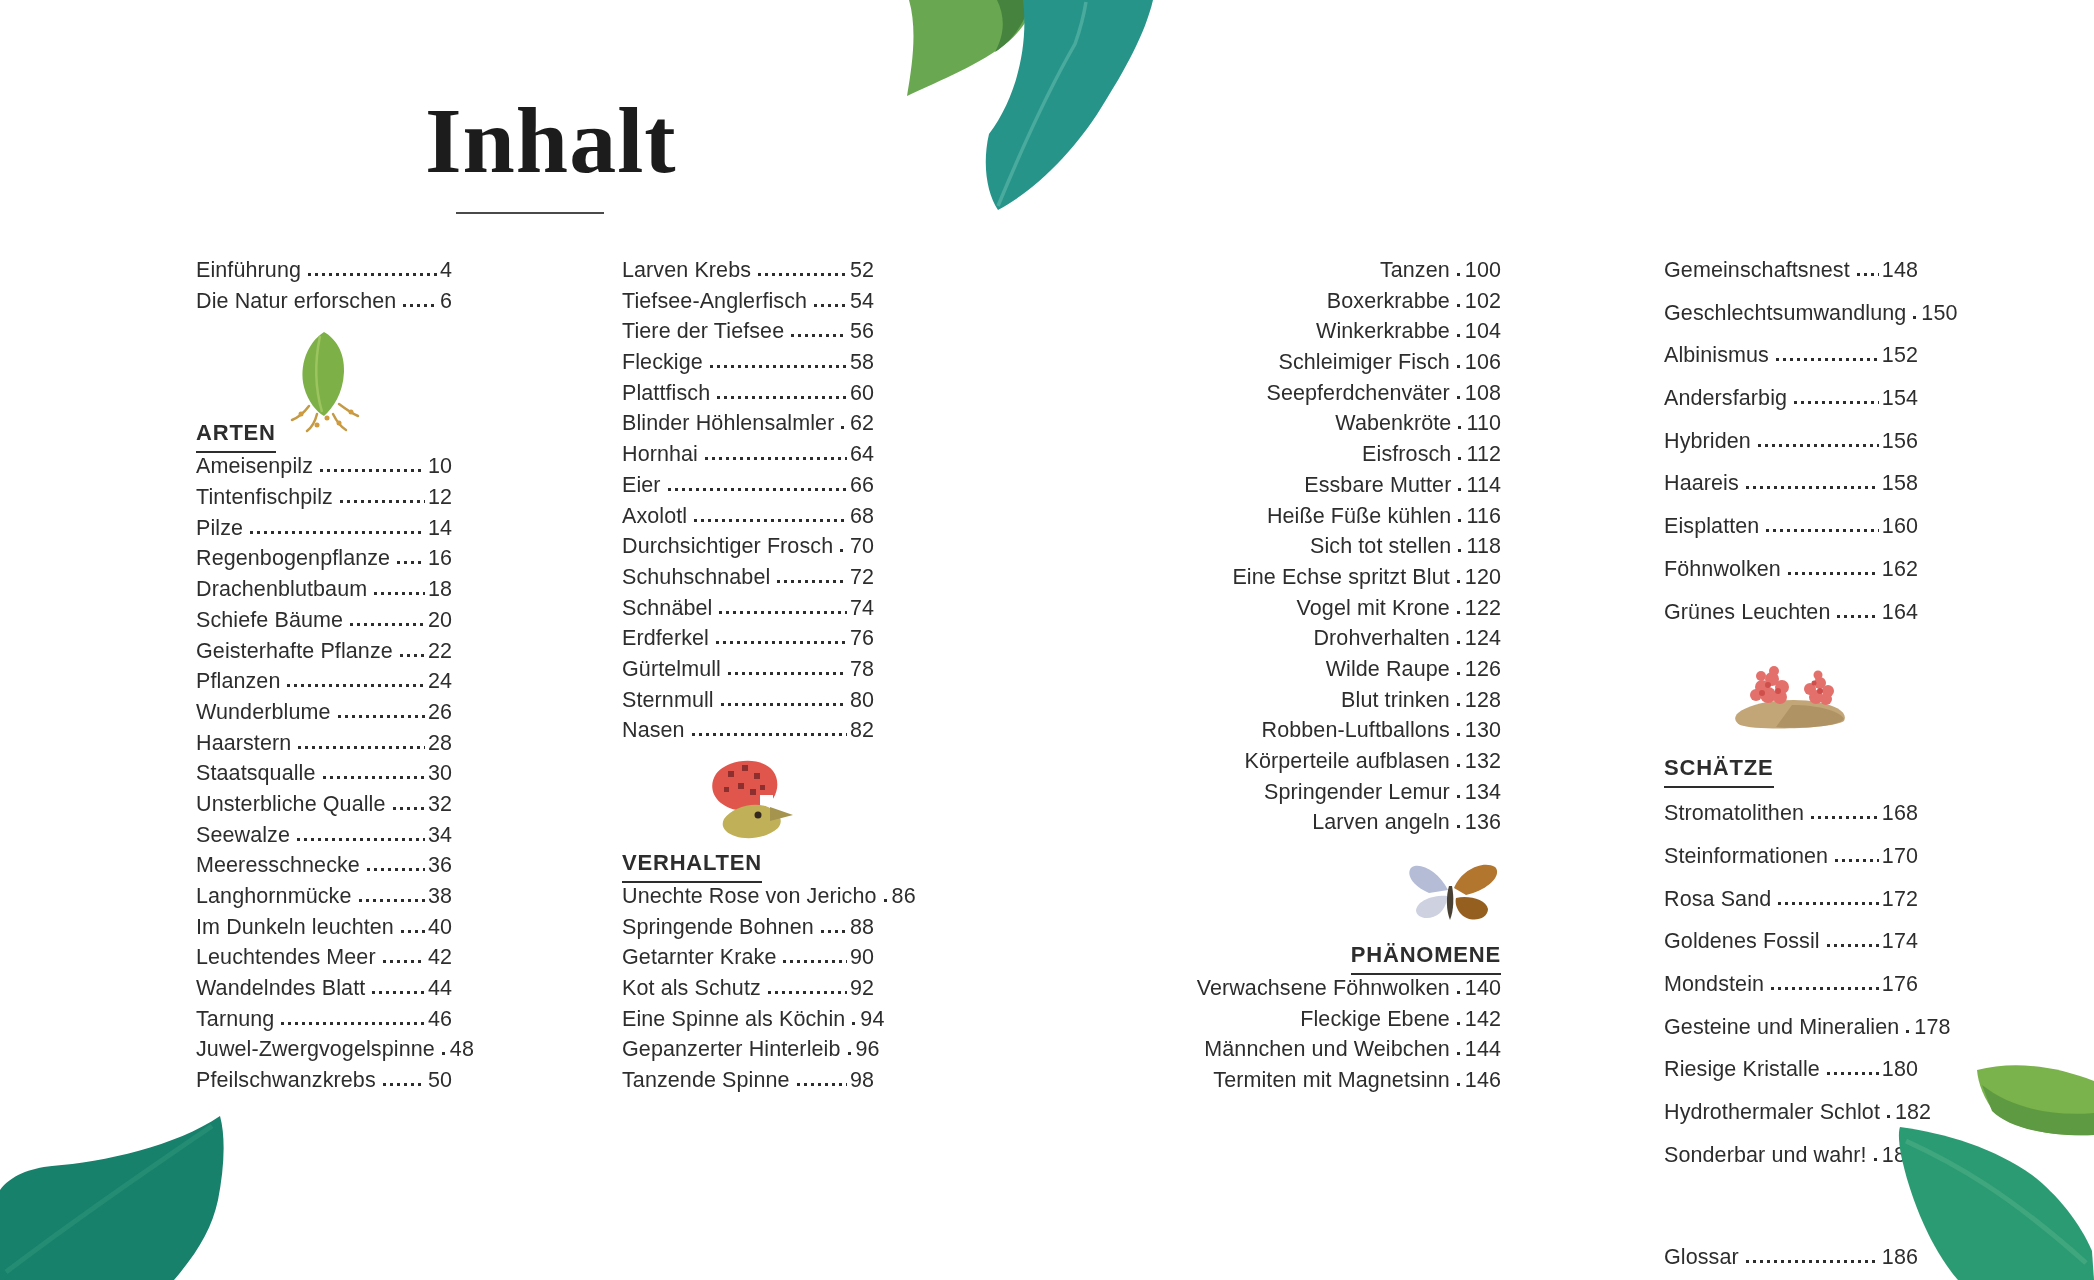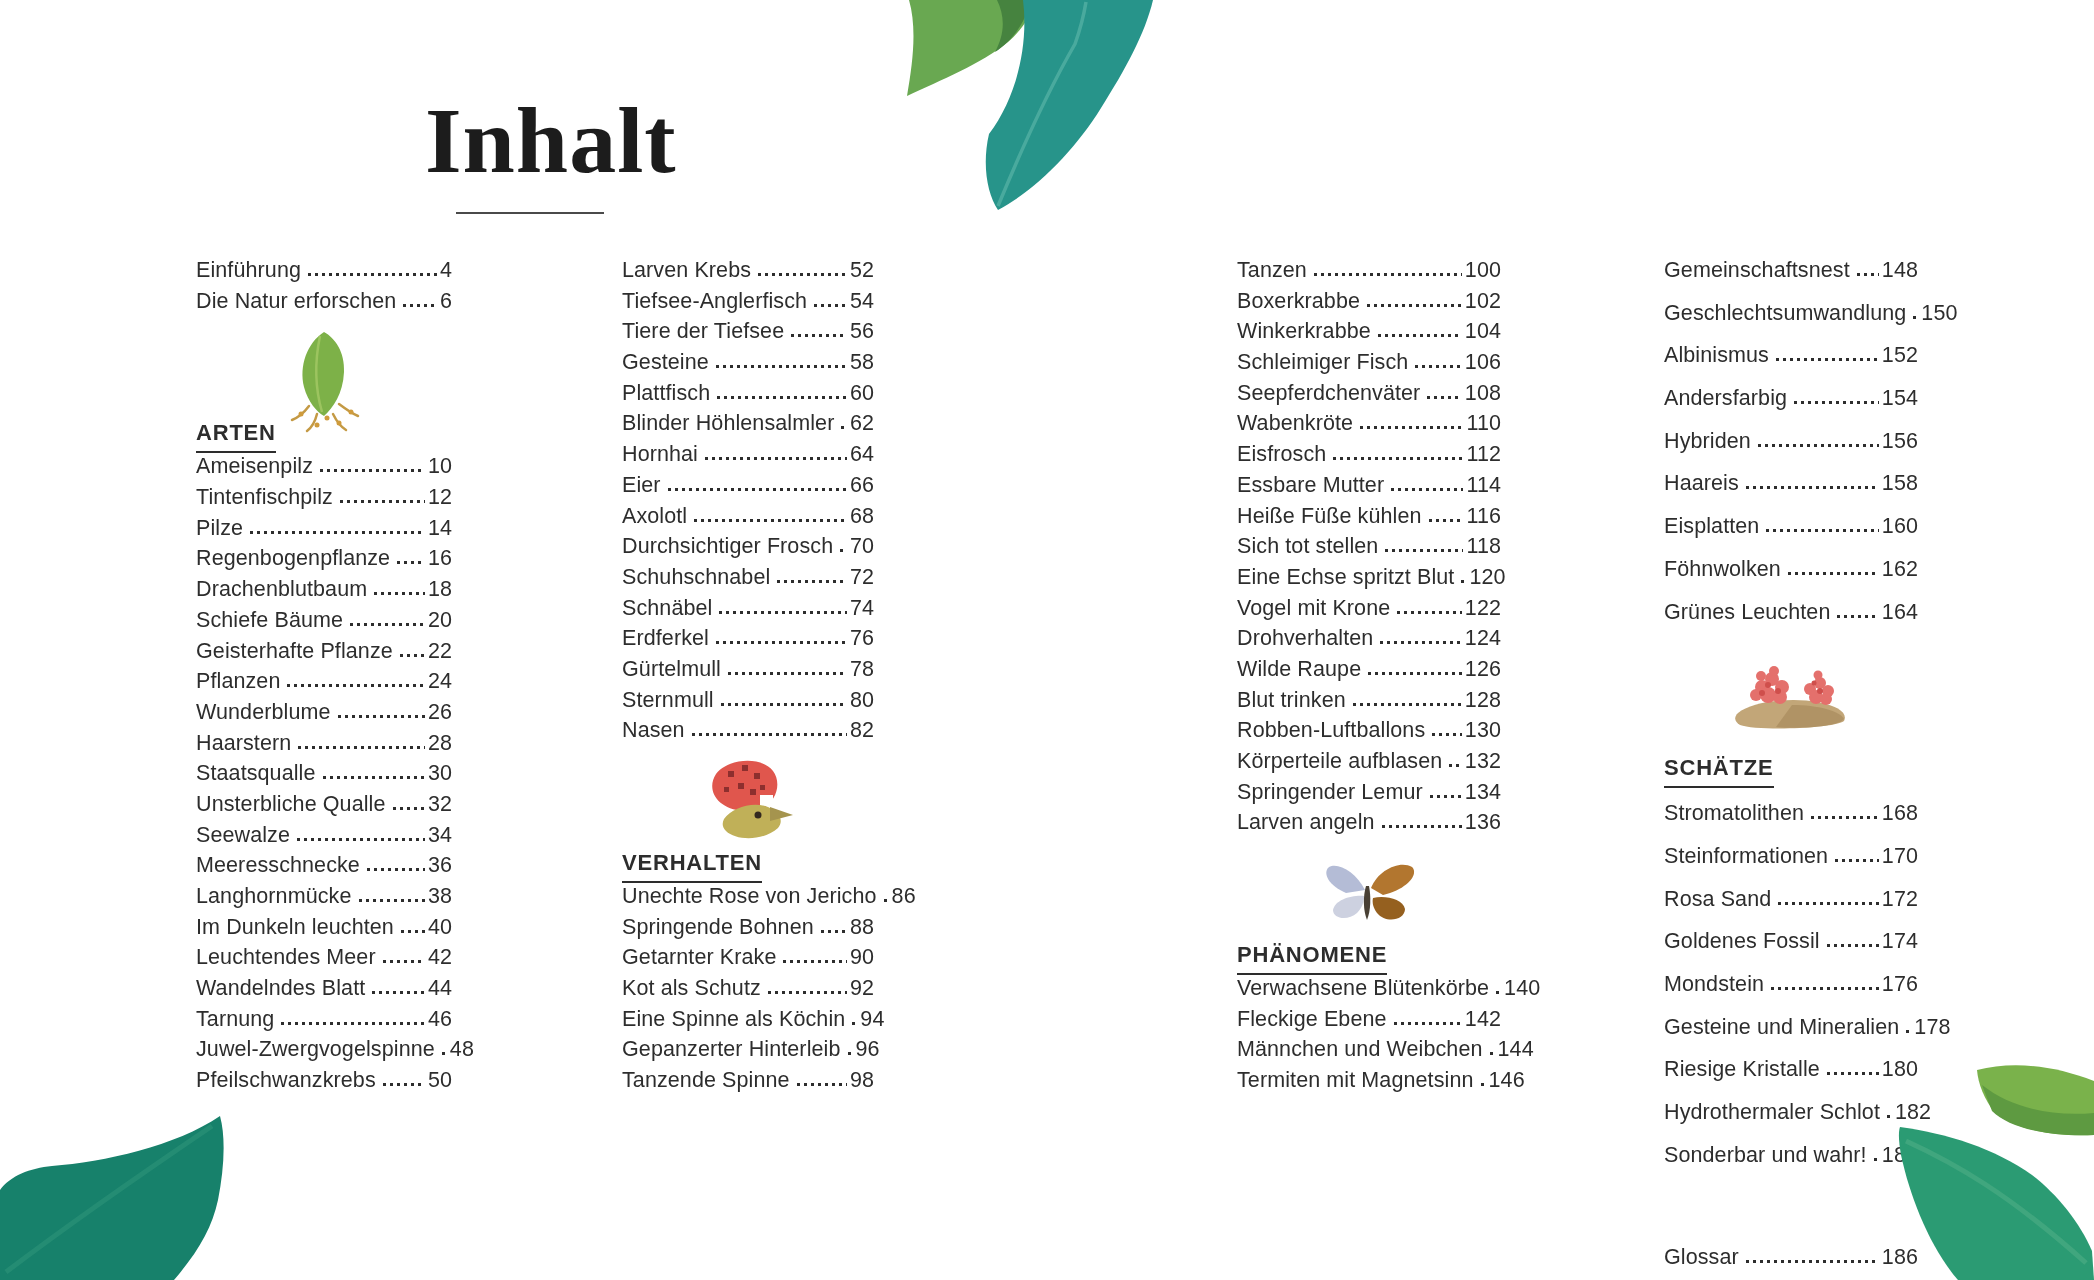--- a/index.html
+++ b/index.html
@@ -12,21 +12,21 @@
     position:absolute; left:411px; top:86px;
     font-family:"Liberation Serif","DejaVu Serif",serif;
     font-size:94px; font-weight:600; letter-spacing:1px; color:#1c1c1c;margin-left:14px;
   }
   .title-underline {
     position:absolute; left:456px; top:212px; width:148px; height:2px; background:#4a4a4a;
   }
   .col { position:absolute; display:flex; flex-direction:column; }
   #col1 { left:196px;  top:258px; width:256px; }
   #col2 { left:622px;  top:258px; width:252px; }
-  #col3 { left:1237px; top:258px; width:264px; }
+  #col3 { left:1237px; top:258px; width:264px;align-items:flex-end; }
   #col4 { left:1664px; top:258px; width:254px;gap:12px; }
 
   .toc-row { display:flex; align-items:baseline; height:30.7px; font-size:21.5px; letter-spacing:0.1px; }
   .lab { white-space:nowrap; flex:0 0 auto; }
   .leader {
     flex:1 1 auto; min-width:6px; margin:0 3px 0 6px; height:5px; align-self:baseline;
     background-image:radial-gradient(circle at 2.5px 2.5px, #2d2d2d 1.5px, transparent 1.8px);
     background-size:7px 5px; background-repeat:repeat-x; background-position:left bottom;
   }
   .pg { flex:0 0 auto; white-space:nowrap; }
@@ -199,21 +199,21 @@
       <span class="lab">Tiefsee-Anglerfisch</span>
       <span class="leader"></span>
       <span class="pg">54</span>
     </div>
     <div class="toc-row">
       <span class="lab">Tiere der Tiefsee</span>
       <span class="leader"></span>
       <span class="pg">56</span>
     </div>
     <div class="toc-row">
-      <span class="lab">Gesteine</span>
+      <span class="lab">Fleckige</span>
       <span class="leader"></span>
       <span class="pg">58</span>
     </div>
     <div class="toc-row">
       <span class="lab">Plattfisch</span>
       <span class="leader"></span>
       <span class="pg">60</span>
     </div>
     <div class="toc-row">
       <span class="lab">Blinder Höhlensalmler</span>
@@ -425,21 +425,21 @@
   <svg width="98" height="64" viewBox="0 0 98 64">
     <path d="M45 28 C36 10 18 0 9 5 C2 11 9 24 26 31 Z" fill="#b4bcd6"></path>
     <path d="M44 34 C31 33 15 38 13 48 C13 57 28 59 37 51 C42 46 44 40 44 34 Z" fill="#cdd1e0"></path>
     <path d="M51 26 C58 8 80 -2 92 5 C99 12 88 27 63 33 Z" fill="#b2762f"></path>
     <path d="M53 36 C65 33 83 37 85 47 C85 58 66 62 57 51 C53 46 52 40 53 36 Z" fill="#95601f"></path>
     <path d="M46 24 C43 34 43 48 47 58 C51 48 51 34 49 24 Z" fill="#494034"></path>
   </svg>
 </div>
     <div class="section-heading"><span>PHÄNOMENE</span></div>
     <div class="toc-row">
-      <span class="lab">Verwachsene Blütenkörbe</span>
+      <span class="lab">Verwachsene Föhnwolken</span>
       <span class="leader"></span>
       <span class="pg">140</span>
     </div>
     <div class="toc-row">
       <span class="lab">Fleckige Ebene</span>
       <span class="leader"></span>
       <span class="pg">142</span>
     </div>
     <div class="toc-row">
       <span class="lab">Männchen und Weibchen</span>

